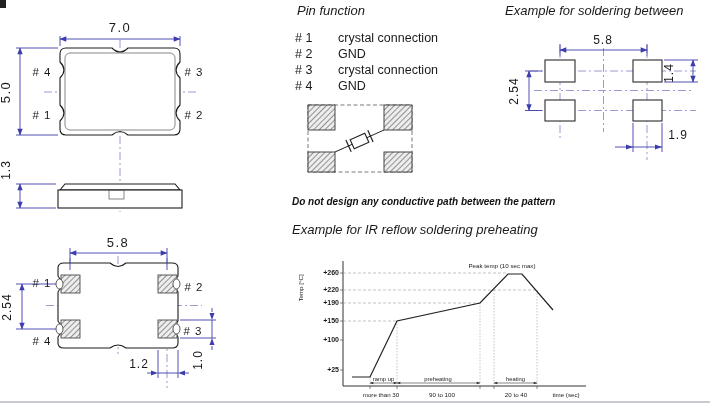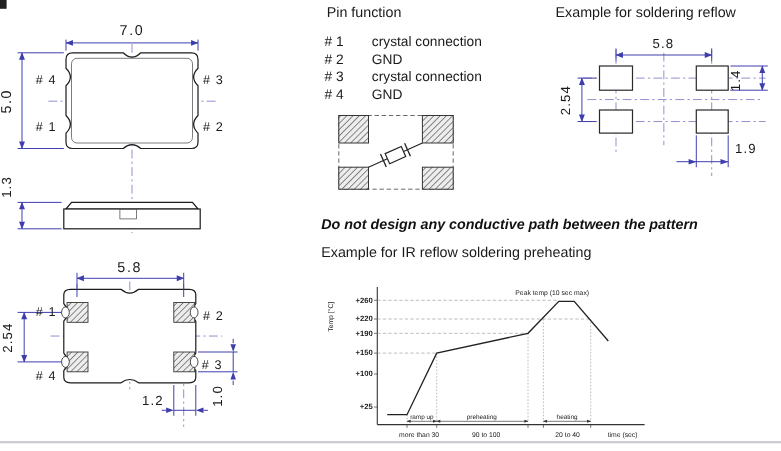--- a/index.html
+++ b/index.html
@@ -1,22 +1,22 @@
 <!DOCTYPE html>
 <html><head>
 <meta charset="utf-8">
 <style>
   html,body{margin:0;padding:0;}
   body{
     width:710px;height:410px;position:relative;background:#ffffff;
     font-family:"Liberation Sans", sans-serif;color:#1a1a1a;overflow:hidden;
   }
   .abs{position:absolute;}
-  .title-text{font-size:13px;color:#1a1a1a;}
-  .warning-text{font-size:13px;font-weight:bold;font-style:italic;color:#111;}
+  .title-text{font-size:13px;color:#1a1a1a;font-style:italic;}
+  .warning-text{font-size:10px;font-weight:bold;font-style:italic;color:#111;}
   .pin-row{display:flex;height:16px;line-height:16px;font-size:12.5px;}
   .pin-num{width:43px;}
   svg text{font-family:"Liberation Sans", sans-serif;fill:#1a1a1a;}
   .dimnum{font-size:13px;letter-spacing:1.5px;}
   .dimnum-s{font-size:12px;letter-spacing:1px;}
   .pinlbl{font-size:11.5px;letter-spacing:1px;}
   .ol{stroke:#1c1c1c;fill:#ffffff;stroke-width:1.1;}
   .thin{stroke:#555;fill:none;stroke-width:0.7;}
   .dim{stroke:#3d3dae;stroke-width:0.9;fill:none;}
   .cl{stroke:#8f8fd0;stroke-width:0.9;fill:none;stroke-dasharray:8,3,2,3;}
@@ -179,21 +179,21 @@
     <rect x="84" y="49" width="28" height="20" fill="url(#hatchB)"></rect>
   </g>
   <line x1="35" y1="49" x2="84" y2="27" stroke="#222" stroke-width="1"></line>
   <g transform="translate(59.5,38) rotate(-24)">
     <line x1="-12" y1="-6.5" x2="-12" y2="6.5" stroke="#222" stroke-width="1.2"></line>
     <line x1="12" y1="-6.5" x2="12" y2="6.5" stroke="#222" stroke-width="1.2"></line>
     <rect x="-8" y="-5" width="16" height="10" fill="#fff" stroke="#222" stroke-width="1.1"></rect>
   </g>
 </svg>
 
-<div class="abs title-text" style="left:505px;top:3px">Example for soldering reflow</div>
+<div class="abs title-text" style="left:505px;top:3px">Example for soldering between</div>
 
 <svg class="abs" style="left:500px;top:20px" width="210" height="150" viewBox="0 0 210 150">
   <defs>
     <marker id="da2" markerWidth="9" markerHeight="8" refX="7.5" refY="4" orient="auto-start-reverse">
       <path d="M0.5,1 L8,4 L0.5,7 Z" fill="#3d3dae"></path>
     </marker>
   </defs>
 
   <g>
     <line class="cl" x1="60" y1="25" x2="60" y2="118" stroke-width="0.8"></line>

